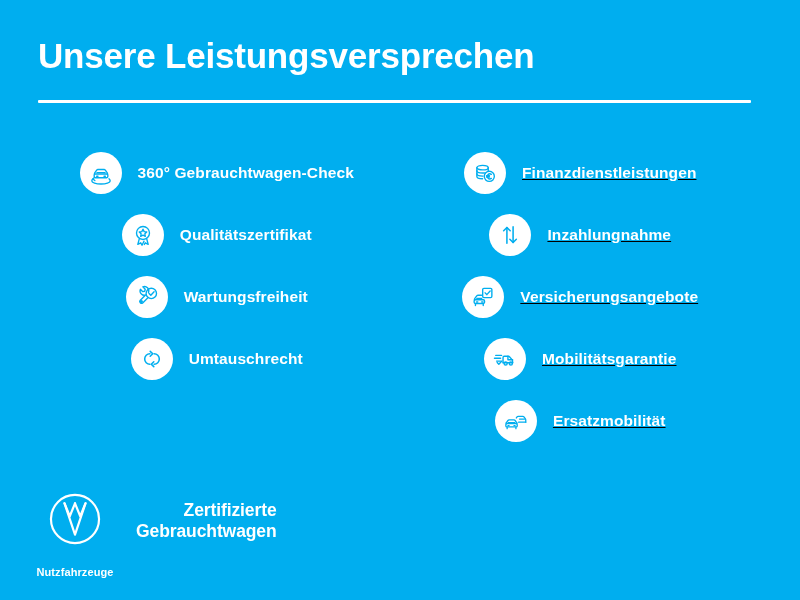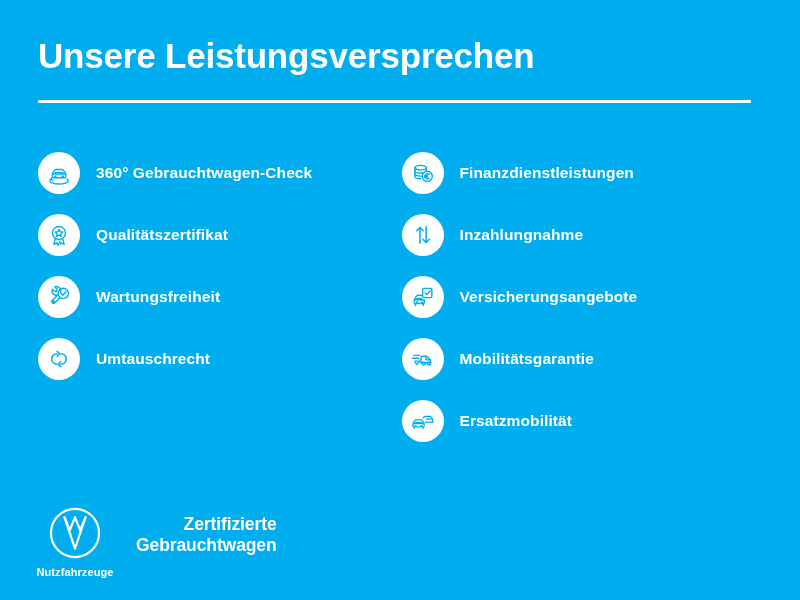--- a/index.html
+++ b/index.html
@@ -54,23 +54,25 @@
     top: 152px;
     right: 30px;
     display: flex;
     gap: 0px;
   }
   .column {
     width: 50%;
     display: flex;
     flex-direction: column;
     gap: 20px;
+    align-items: center;
   }
   .column.right {
     padding-left: 6px;
+    text-decoration: underline;
   }
 
   .benefit {
     display: flex;
     align-items: center;
     gap: 16px;
     height: 42px;
   }
   .benefit-icon {
     flex: 0 0 auto;
@@ -104,21 +106,21 @@
     display: flex;
     align-items: flex-start;
     gap: 24px;
   }
   .brand-mark {
     position: relative;
     width: 74px;
     display: flex;
     flex-direction: column;
     align-items: center;
-    gap: 6px;
+    gap: 20px;
   }
   .vw-logo {
     width: 54px;
     height: 54px;
     display: block;
   }
   .brand-sub {
     color: #FFFFFF;
     font-size: 11px;
     font-weight: 700;

